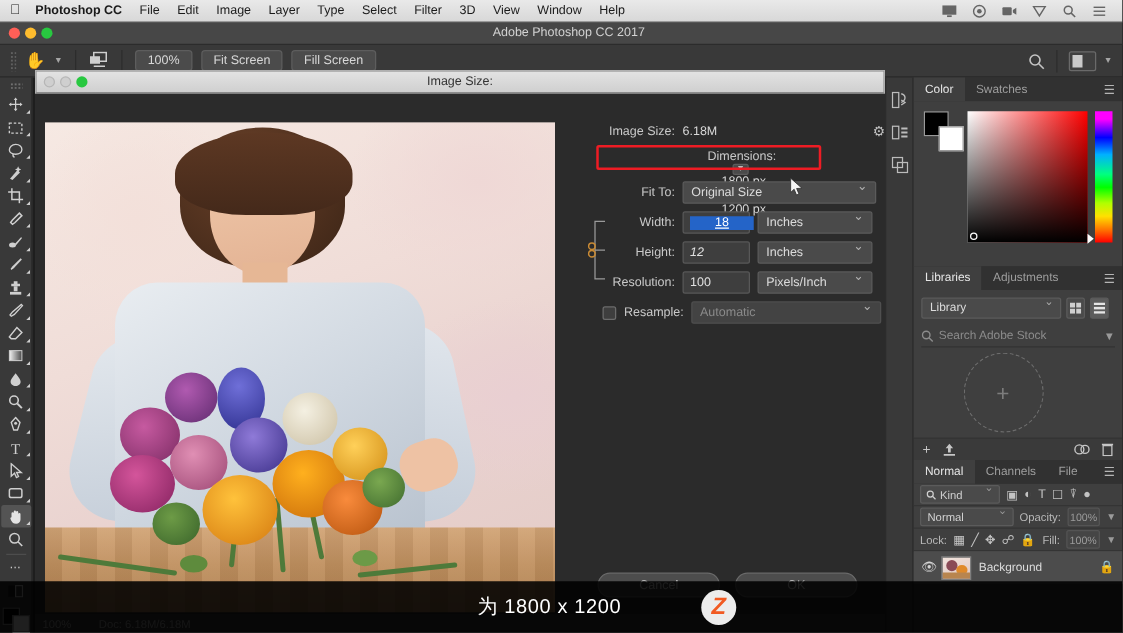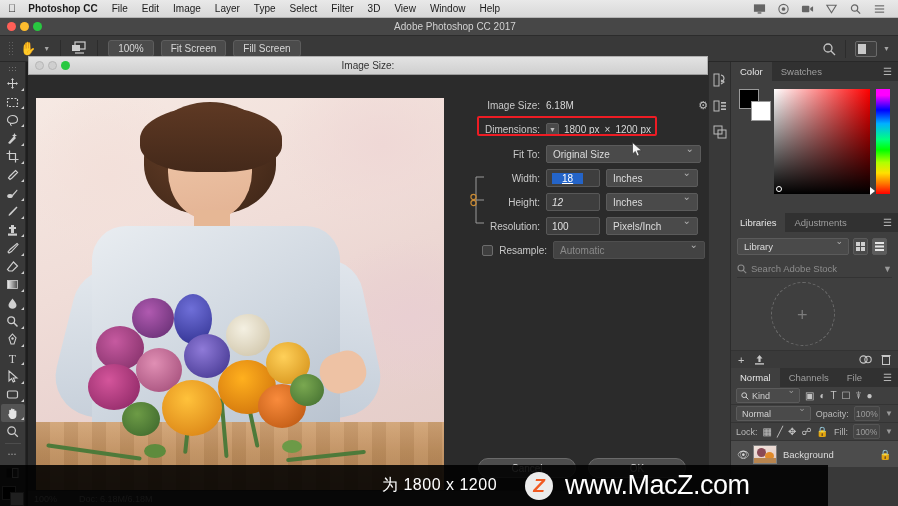--- a/index.html
+++ b/index.html
@@ -139,35 +139,35 @@
     border-top: 1px solid #2c2c2c; }
 
   
   .dialog { position: absolute; left: 470; top: 78px; width: 238px; }
   .dlg-row { display: flex; align-items: center; margin-bottom: 6px; height: 18px; }
   .dlg-label { width: 64px; text-align: right; font-size: 10px; color: #c9c9c9; padding-right: 6px; }
   .dlg-val { font-size: 10px; color: #d8d8d8; }
   .gear { margin-left: auto; color: #c0c0c0; font-size: 11px; }
   .dims-highlight { position: absolute; left: 7px; top: 20px; width: 180px; height: 20px;
     border: 2px solid #ee1c24; border-radius: 2px; pointer-events: none; }
-  .dims-row { display: flex; align-items: center; height: 18px; margin-bottom: 7px; }
+  .dims-row { display: flex; align-items: center; height: 18px; margin-bottom: 7px; flex-direction: column; }
   .mini-chev { width: 13px; height: 13px; background: #4a4a4a; border: 1px solid #5c5c5c;
     border-radius: 2px; color: #bdbdbd; font-size: 7px; display: flex; align-items: center;
     justify-content: center; margin-right: 5px; }
   .select {
     height: 18px; background: #4a4a4a; border: 1px solid #5b5b5b; border-radius: 2px;
     display: flex; align-items: center; padding: 0 6px; font-size: 10px; color: #dcdcdc; position: relative;
   }
   .select::after { content: '⌄'; position: absolute; right: 6px; top: -3px; font-size: 10px; color: #b0b0b0; }
   .select.disabled { color: #8a8a8a; background: #434343; border-color: #4f4f4f; }
   .input {
     height: 18px; background: #3e3e3e; border: 1px solid #585858; border-radius: 2px;
     display: flex; align-items: center; padding: 0 5px; font-size: 10px; color: #e0e0e0;
   }
-  .input .hl { background: #2464c8; color: #fff; padding: 0 10px; text-decoration: underline; }
+  .input .hl { background: #2464c8; color: #fff; padding: 0 20px; text-decoration: underline; }
   .chain { position: absolute; left: 6px; top: 64px; width: 22px; height: 58px; }
   .cb { width: 11px; height: 11px; border: 1px solid #6c6c6c; background: #3e3e3e; border-radius: 2px; }
   .cursor-arrow { position: absolute; left: 604px; top: 118px; width: 11px; height: 15px; }
 
   .dlg-buttons { position: absolute; left: 478px; top: 460px; display: flex; gap: 12px; }
   .dlg-btn { width: 98px; height: 20px; border: 1px solid #6a6a6a; border-radius: 10px;
     background: #4d4d4d; display: flex; align-items: center; justify-content: center;
     font-size: 10px; color: #dddddd; }
 
   
@@ -236,22 +236,22 @@
   .eye { font-size: 10px; color: #d3d3d3; width: 10px; }
   .lthumb { width: 24px; height: 19px; border: 1px solid #7e7e7e; overflow: hidden; position: relative;
     background: linear-gradient(160deg,#f1e3dc,#e0c7c2); }
   .lthumb .t1 { position:absolute; left:3px; top:2px; width:9px; height:9px; border-radius:50%; background:#8a4a56; }
   .lthumb .t2 { position:absolute; left:11px; top:6px; width:9px; height:8px; border-radius:50%; background:#e08a2a; }
   .lthumb .t3 { position:absolute; left:0; bottom:0; width:24px; height:5px; background:#b8854f; }
   .lname { font-size: 9.5px; color: #dcdcdc; }
   .lock-ico { margin-left: auto; font-size: 10px; color: #c0c0c0; }
 
   
-  .wm-bar { position: absolute; left: 0; bottom: 0; width: 828px; height: 41px;
-    background: rgba(0,0,0,.88); display: flex; align-items: center; }
+  .wm-bar { position: absolute; left: 0; bottom: 0; width: 898px; height: 41px;
+    background: rgba(0,0,0,.88); display: flex; align-items: center; gap: 36px; }
   .wm-cn { font-size: 16px; color: #ffffff; margin-left: 382px; letter-spacing: .5px; }
   .wm-logo { width: 28px; height: 28px; border-radius: 50%; background: #ececec; margin-left: 28px;
     display: flex; align-items: center; justify-content: center; }
   .wm-logo span { font-size: 19px; font-weight: bold; color: #f15a22; font-style: italic; line-height: 1; }
   .wm-url { font-size: 27px; color: #ffffff; margin-left: 12px; letter-spacing: -.5px; }
 </style>
 </head>
 <body>
 
 <div class="app">
@@ -762,16 +762,15 @@
         <span class="lock-ico">🔒</span>
       </div>
     </div>
   </div>
 
   <div class="wm-bar">
     <span class="wm-cn">为 1800 x 1200</span>
     <span class="wm-logo">
         <span>Z</span>
       </span>
-    <span class="wm-url">www.MacZ.com</span>
   </div>
 
 </div>
 
 </body></html>

